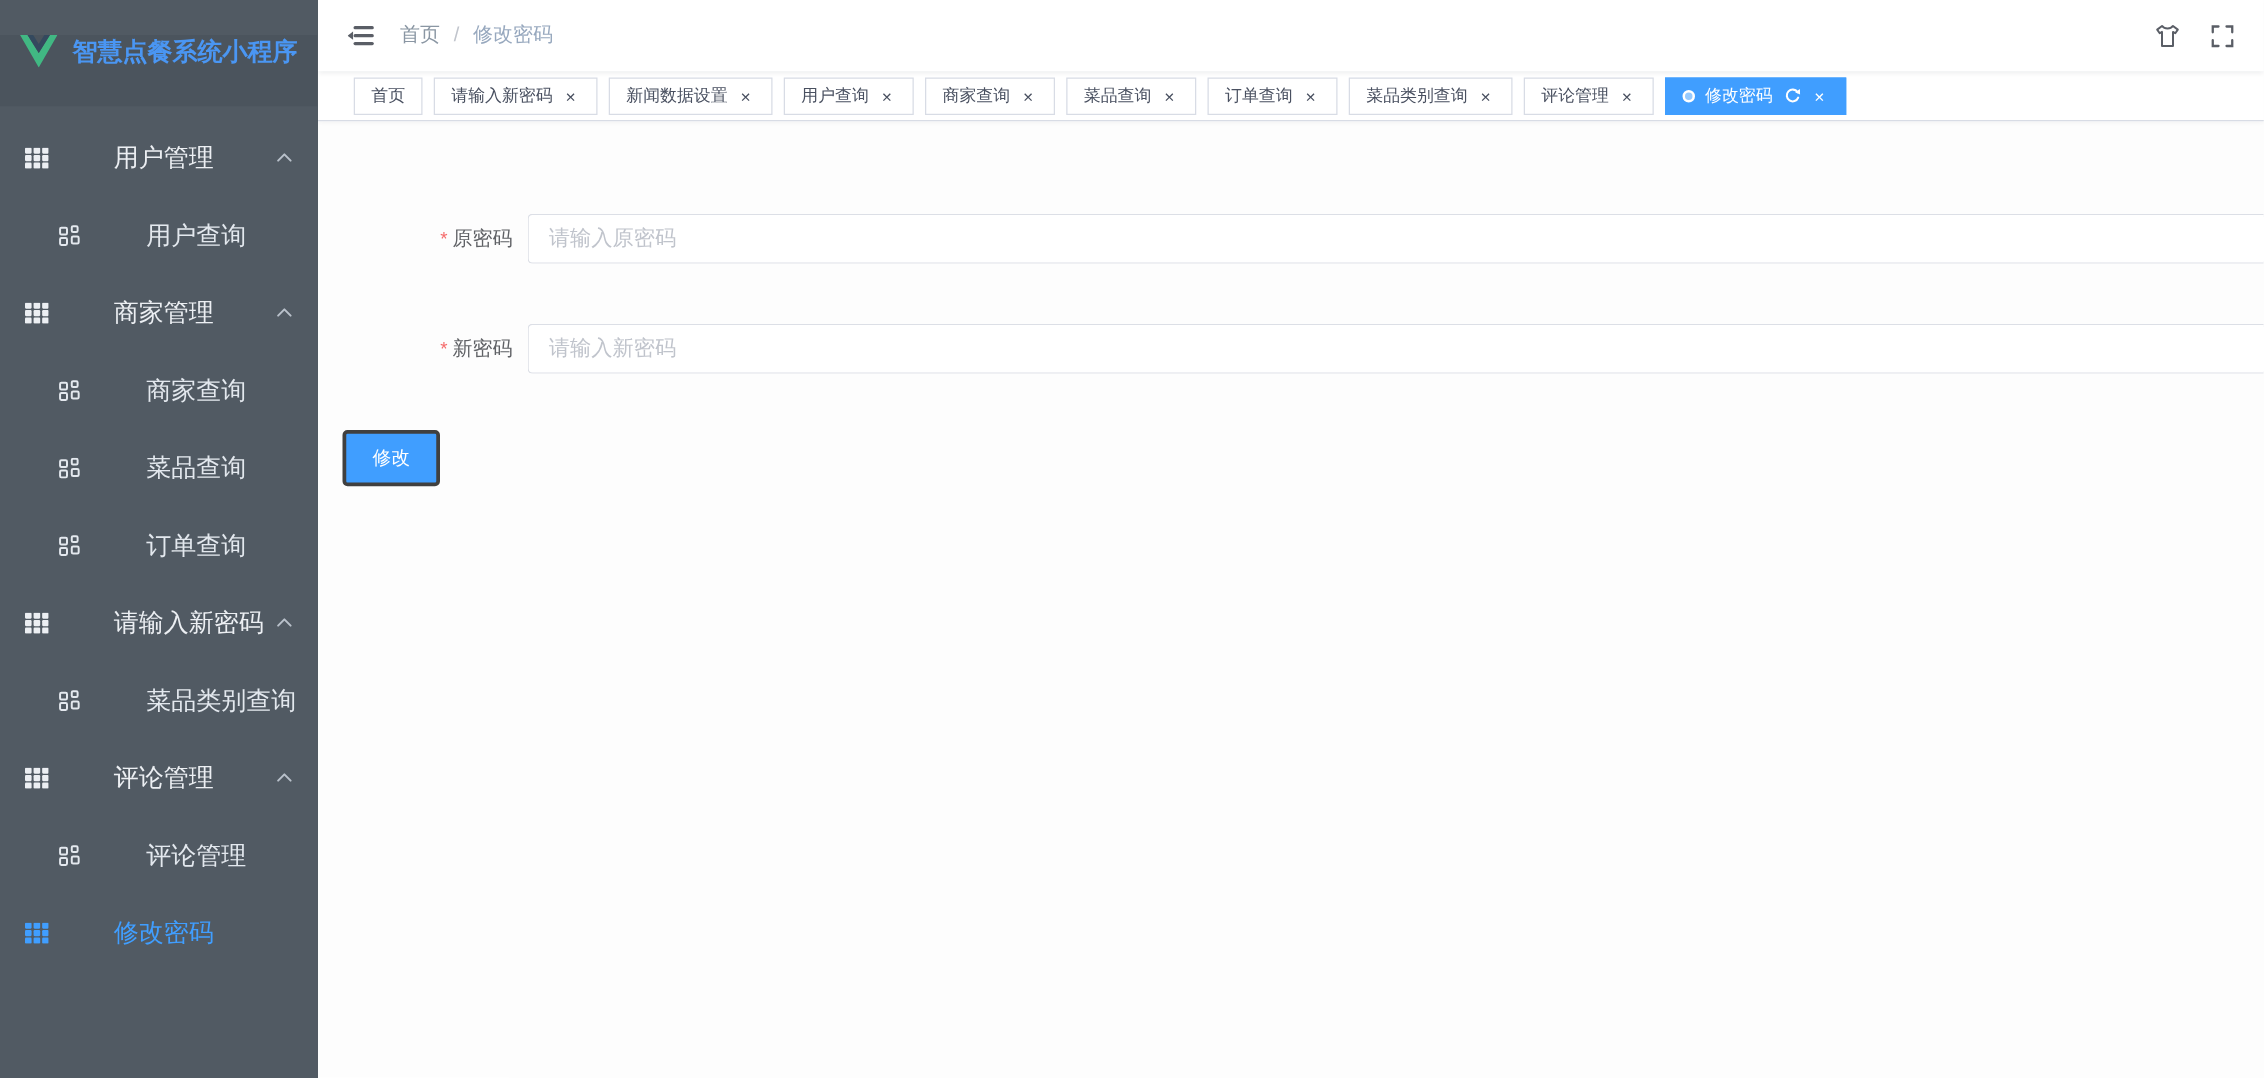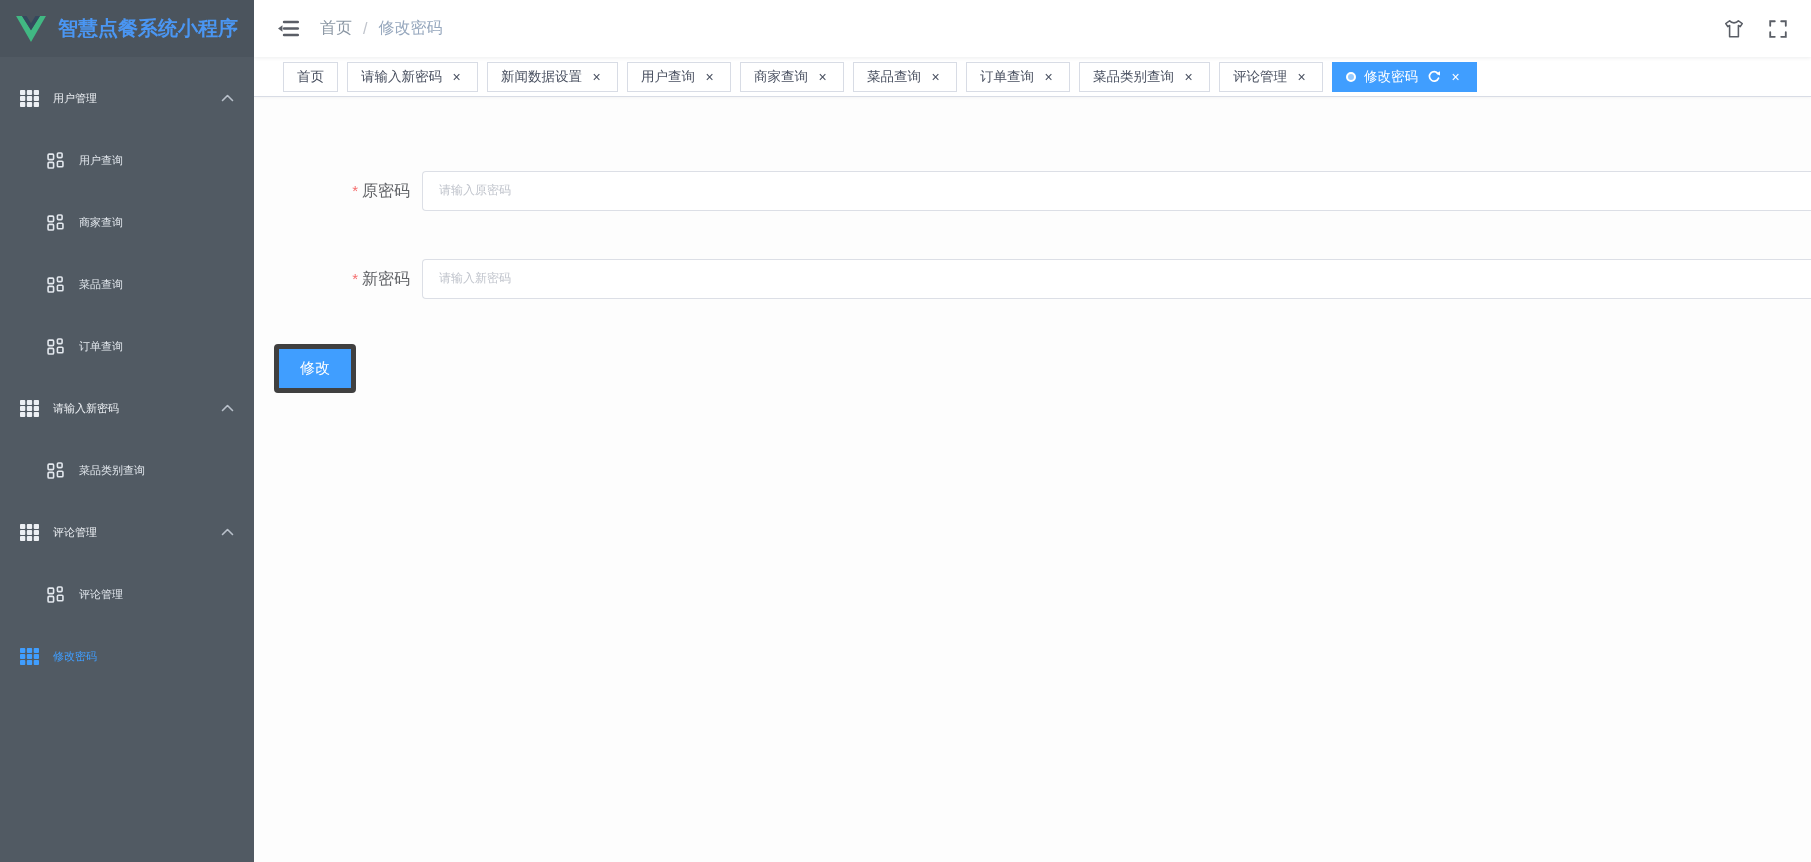--- a/index.html
+++ b/index.html
@@ -2,26 +2,26 @@
 <html><head>
 <meta charset="utf-8">
 <style>
   * { margin:0; padding:0; box-sizing:border-box; }
   html,body { width:1811px; height:862px; overflow:hidden;
     font-family:"Liberation Sans","DejaVu Sans",sans-serif; background:#fff; }
 
   
   .sidebar { position:fixed; left:0; top:0; bottom:0; width:254px;
     background:#515a63; overflow:hidden; z-index:10; }
-  .logo-row { height:57px; display:flex; align-items:center; padding-left:16px; background:#4b545d; }
+  .logo-row { height:57px; display:flex; padding-left:16px; background:#4b545d;margin-top:28px; }
   .logo-row svg { width:30px; height:26px; flex:0 0 auto; }
   .logo-title { color:#4a96f3; font-size:20px; font-weight:600; margin-left:12px; white-space:nowrap; }
   .menu { padding-top:10px; }
   .menu-item { height:62px; display:flex; align-items:center; color:#eceff3;
-    font-size:11px; cursor:pointer; position:relative; white-space:nowrap; }
+    font-size:20px; cursor:pointer; position:relative; white-space:nowrap;gap:38px; }
   .menu-item.group { padding-left:20px; }
   .menu-item.sub   { padding-left:46px; color:#e3e8ee; }
   .menu-item .mi { width:19px; height:17px; margin-right:14px; flex:0 0 auto; }
   .menu-item .chev { position:absolute; right:20px; width:13px; height:8px; color:#b9c1cb; }
   .menu-item.active { color:#409eff; }
 
   
   .navbar { position:fixed; left:254px; right:0; top:0; height:57px; background:#fff;
     display:flex; align-items:center; box-shadow:0 1px 4px rgba(0,21,41,.08); z-index:5; }
   .hamburger { width:23px; height:21px; margin-left:24px; color:#5a5e66; cursor:pointer; }
@@ -47,25 +47,25 @@
     border-radius:50%; margin-right:8px; }
   .tag .refresh { width:14px; height:14px; margin-left:9px; color:#fff; }
 
   
   .content { position:absolute; left:254px; right:0; top:97px; bottom:0; background:#fdfdfd;
     padding:26px 0 0 20px; }
   .form-row { display:flex; align-items:center; margin-bottom:45px;margin-top:48px; }
   .form-label { width:136px; text-align:right; font-size:16px; color:#606266; flex:0 0 auto; }
   .req { color:#f56c6c; margin-right:4px; font-size:15px; }
   .form-input { flex:1; height:40px; margin-left:12px; border:1px solid #dcdfe6;
-    border-radius:4px 0 0 4px; border-right:none; padding:0 16px; font-size:12px; color:#606266;
-    outline:none; background:#fff; font-family:Liberation Mono, monospace; }
+    border-radius:4px 0 0 4px; border-right:none; padding:0 16px; font-size:17px; color:#606266;
+    outline:none; background:#fff; font-family:Liberation Serif, serif; }
   .form-input::placeholder { color:#c0c4cc; }
   .submit-btn { display:inline-block; margin-top:0; background:#409eff; color:#fff;
-    border:5px solid #404040; border-radius:4px; font-size:15px; padding:10px 21px;
+    border:3px solid #404040; border-radius:4px; font-size:15px; padding:10px 21px;
     cursor:pointer; font-family:inherit; }
 </style>
 </head>
 <body>
 
 <svg width="0" height="0" style="position:absolute">
   <defs>
     <symbol id="i-grid" viewBox="0 0 18 16">
       <rect x="0" y="0" width="5" height="4.6" rx="0.8"></rect>
         <rect x="6.5" y="0" width="5" height="4.6" rx="0.8"></rect>
@@ -126,20 +126,29 @@
           <use href="#i-chevup"></use>
         </svg>
     </div>
     <div class="menu-item sub">
       <svg class="mi">
           <use href="#i-comp"></use>
         </svg>
       <span>用户查询</span>
     </div>
 
+    <div class="menu-item group">
+      <svg class="mi" fill="currentColor">
+          <use href="#i-grid"></use>
+        </svg>
+      <span>商家管理</span>
+      <svg class="chev">
+          <use href="#i-chevup"></use>
+        </svg>
+    </div>
     <div class="menu-item sub">
       <svg class="mi">
           <use href="#i-comp"></use>
         </svg>
       <span>商家查询</span>
     </div>
 
     <div class="menu-item sub">
       <svg class="mi">
           <use href="#i-comp"></use>

